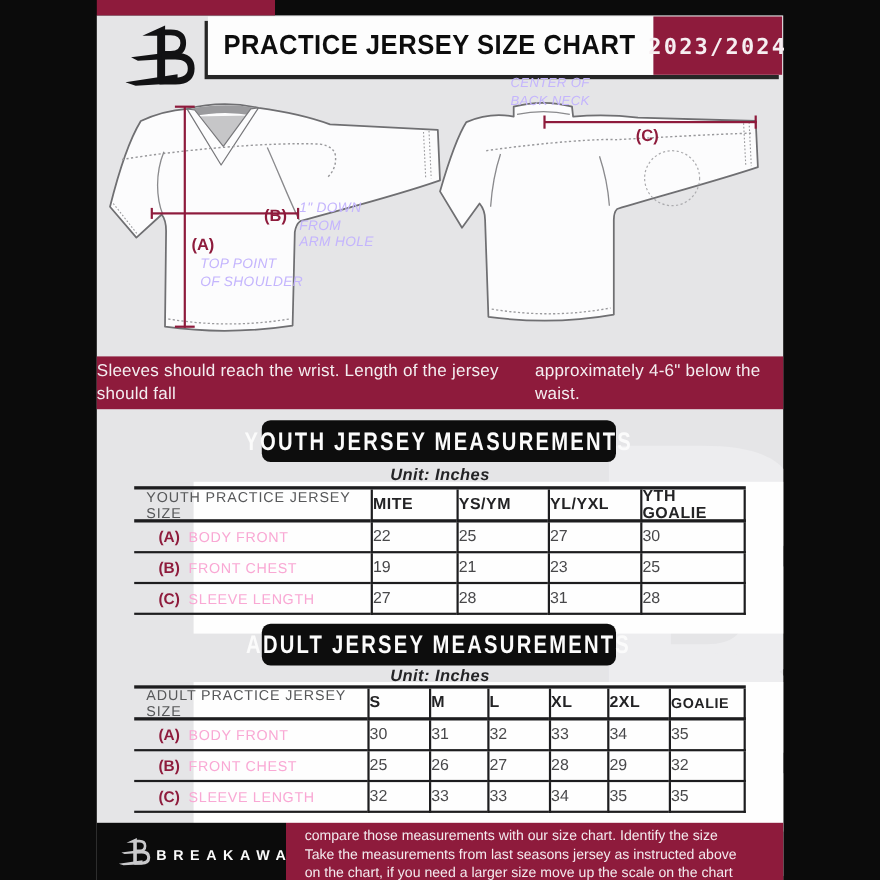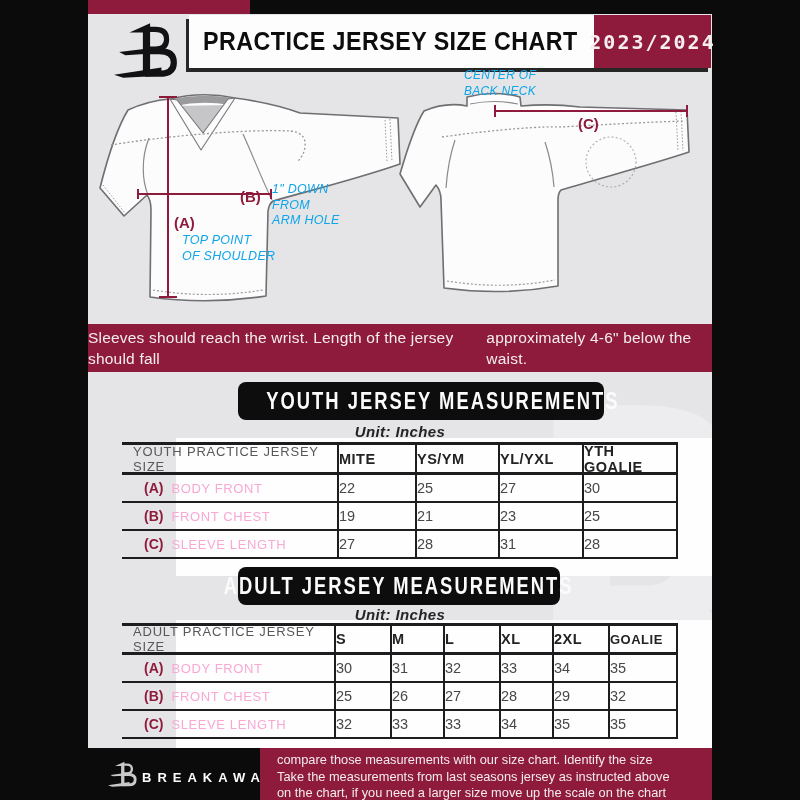--- a/index.html
+++ b/index.html
@@ -21,21 +21,21 @@
                 transform:scaleX(0.93);white-space:nowrap;}
   .year-box{width:117px;background:#8e1b3c;display:flex;align-items:center;justify-content:center;}
   .year-box .t{font-family:"DejaVu Sans Mono",monospace;font-size:20px;font-weight:bold;
                letter-spacing:2px;color:#f6eef1;white-space:nowrap;}
   
   .svg-abs{position:absolute;}
   
   .mline{position:absolute;background:#8e1b3c;}
   
   .dlabel-key{position:absolute;color:#8e1b3c;font-weight:bold;font-size:15px;}
-  .dlabel-txt{position:absolute;color:#0ea5e9;font-style:italic;font-size:12.5px;
+  .dlabel-txt{position:absolute;color:#c4b5fd;font-style:italic;font-size:12.5px;
               line-height:15.5px;letter-spacing:0.3px;font-weight:500;}
   
   .notice{position:absolute;left:88px;top:324px;width:624px;height:48px;background:#8e1b3c;
           display:flex;align-items:center;justify-content:center;}
   .notice div{color:#f4edf0;font-size:15.5px;line-height:21px;letter-spacing:0.2px;}
   
   .pill{position:absolute;left:238px;width:322px;height:38px;background:#0d0d0d;border-radius:8px;
         display:flex;align-items:center;justify-content:center;}
   .pill .t{color:#fbfbfb;font-size:23px;font-weight:bold;letter-spacing:2.5px;
            transform:scaleX(0.8);white-space:nowrap;}
@@ -149,21 +149,21 @@
     <div>CENTER OF</div>
     <div>BACK NECK</div>
   </div>
   <div class="dlabel-key" style="left:578px;top:115px;">(C)</div>
 
   <div class="notice">
     <div>Sleeves should reach the wrist. Length of the jersey should fall</div>
     <div>approximately 4-6" below the waist.</div>
   </div>
 
-  <div class="pill" style="top:382px;padding-left:44px;">
+  <div class="pill" style="top:382px;">
     <span class="t">YOUTH JERSEY MEASUREMENTS</span>
   </div>
   <div class="unit" style="top:423px;">Unit: Inches</div>
 
   <div class="sizetable" style="top:442px;grid-template-columns:215px 78px 83px 84px 96px;grid-template-rows:30px 28px 28px 28px;">
     <div class="cell hdrb">
         <span class="colhead1">YOUTH PRACTICE JERSEY SIZE</span>
       </div>
     <div class="cell vline hdrb">
         <span class="colhead">MITE</span>

